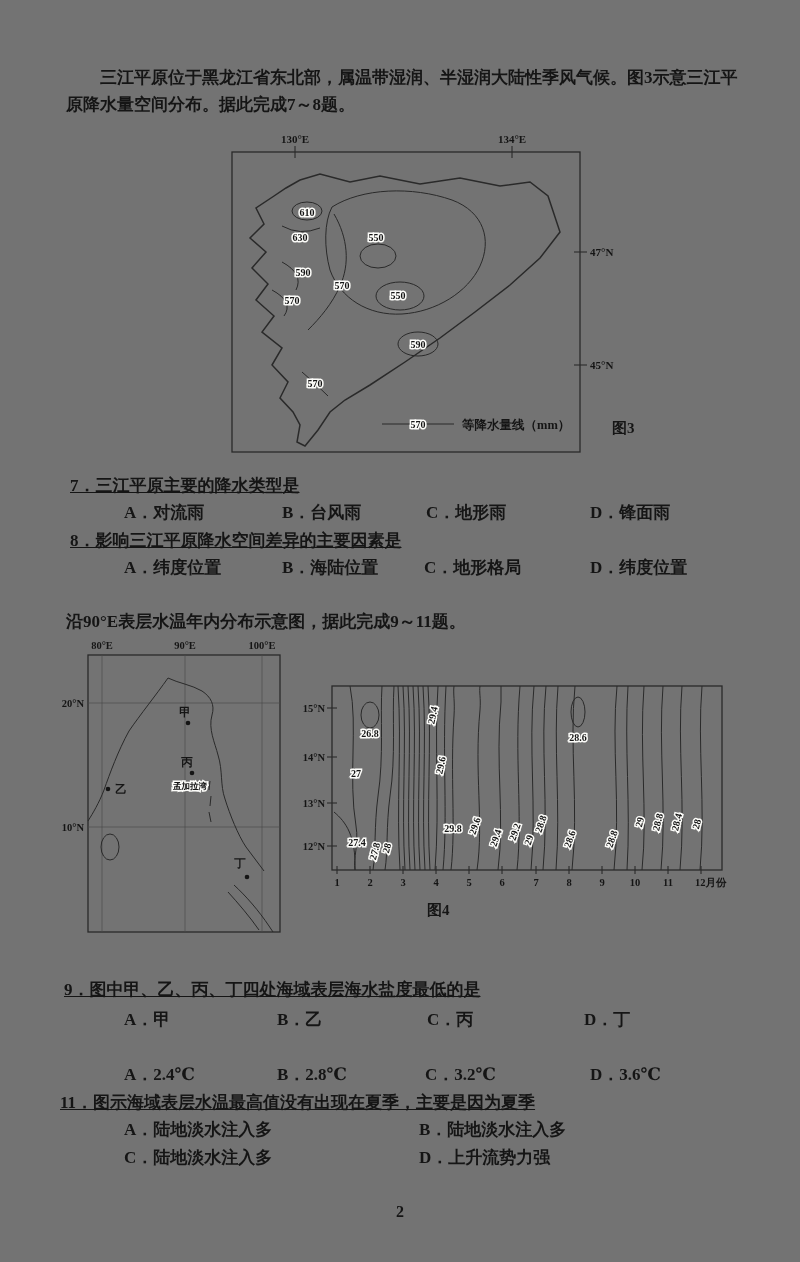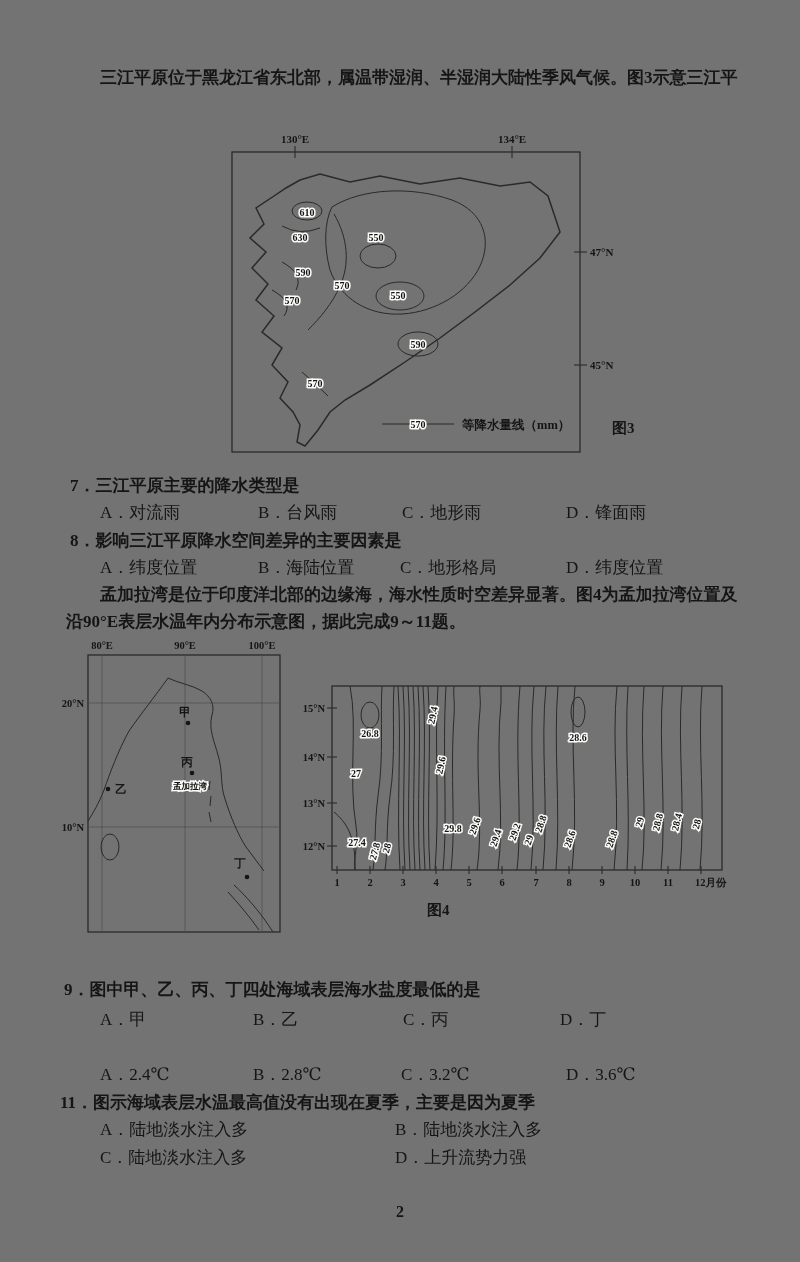--- a/index.html
+++ b/index.html
@@ -2,22 +2,22 @@
 <html><head>
 <meta charset="utf-8">
 <style>
   html,body { margin:0; padding:0; background:#d8d8d8; }
   .page {
     position:relative; width:800px; height:1262px; margin:0 auto;
     background:#737373; overflow:hidden;
     font-family:"Liberation Serif","DejaVu Serif",serif; color:#151515;
   }
   .t { position:absolute; white-space:nowrap; font-size:17px; font-weight:600; }
-  .q  { font-weight:700; }
-  .opt { font-weight:400; }
+  .q  { font-weight:700;text-decoration:underline; }
+  .opt { font-weight:700;margin-left:24px; }
   .cap-div { position:absolute; font-size:15px; font-weight:700; white-space:nowrap;text-align:right; }
   .pagenum { position:absolute; left:0; width:800px; text-align:center; top:1203px; font-size:16px; font-weight:600; }
   svg { position:absolute; overflow:visible; }
   svg text { font-family:"Liberation Serif","DejaVu Serif",serif; fill:#151515; }
   .frame { fill:none; stroke:#2a2a2a; stroke-width:1.3; }
   .ln    { fill:none; stroke:#2a2a2a; stroke-width:1; }
   .thick { stroke-width:1.5; }
   .grid  { fill:none; stroke:#4a4a4a; stroke-width:0.7; }
   .tick  { stroke:#2a2a2a; stroke-width:1.1; }
   .ax  { font-size:11px; font-weight:600; }
@@ -31,20 +31,21 @@
   .pt  { font-size:11.5px; font-weight:700; }
   .sea { font-size:8.5px; font-weight:600; }
   .dot { fill:#151515; stroke:none; }
 </style>
 </head>
 <body>
 
 <div class="page">
 
   <div class="t" style="left:100px;top:66px">三江平原位于黑龙江省东北部，属温带湿润、半湿润大陆性季风气候。图3示意三江平</div>
+  <div class="t" style="left:66px;top:93px">原降水量空间分布。据此完成7～8题。</div>
 
   <svg style="left:210px;top:132px" width="440" height="335" viewBox="0 0 440 335">
     <rect x="22" y="20" width="348" height="300" class="frame"></rect>
     <line x1="85" y1="14" x2="85" y2="26" class="tick"></line>
     <text x="85" y="11" class="ax mid">130°E</text>
     <line x1="302" y1="14" x2="302" y2="26" class="tick"></line>
     <text x="302" y="11" class="ax mid">134°E</text>
     <line x1="364" y1="120" x2="377" y2="120" class="tick"></line>
     <text x="380" y="124" class="ax">47°N</text>
     <line x1="364" y1="233" x2="377" y2="233" class="tick"></line>
@@ -85,21 +86,20 @@
   <div class="t opt" style="left:258px;top:501px">B．台风雨</div>
   <div class="t opt" style="left:402px;top:501px">C．地形雨</div>
   <div class="t opt" style="left:566px;top:501px">D．锋面雨</div>
 
   <div class="t q" style="left:70px;top:529px">8．影响三江平原降水空间差异的主要因素是</div>
   <div class="t opt" style="left:100px;top:556px">A．纬度位置</div>
   <div class="t opt" style="left:258px;top:556px">B．海陆位置</div>
   <div class="t opt" style="left:400px;top:556px">C．地形格局</div>
   <div class="t opt" style="left:566px;top:556px">D．纬度位置</div>
 
-  <div class="t" style="left:100px;top:583px">孟加拉湾是位于印度洋北部的边缘海，海水性质时空差异显著。图4为孟加拉湾位置及</div>
   <div class="t" style="left:66px;top:610px">沿90°E表层水温年内分布示意图，据此完成9～11题。</div>
 
   <svg style="left:40px;top:633px" width="250" height="300" viewBox="0 0 250 300">
     <rect x="48" y="22" width="192" height="277" class="frame"></rect>
     <line x1="62" y1="22" x2="62" y2="299" class="grid"></line>
     <line x1="145" y1="22" x2="145" y2="299" class="grid"></line>
     <line x1="222" y1="22" x2="222" y2="299" class="grid"></line>
     <line x1="48" y1="70" x2="240" y2="70" class="grid"></line>
     <line x1="48" y1="194" x2="240" y2="194" class="grid"></line>
     <text x="62" y="16" class="axs mid">80°E</text>

